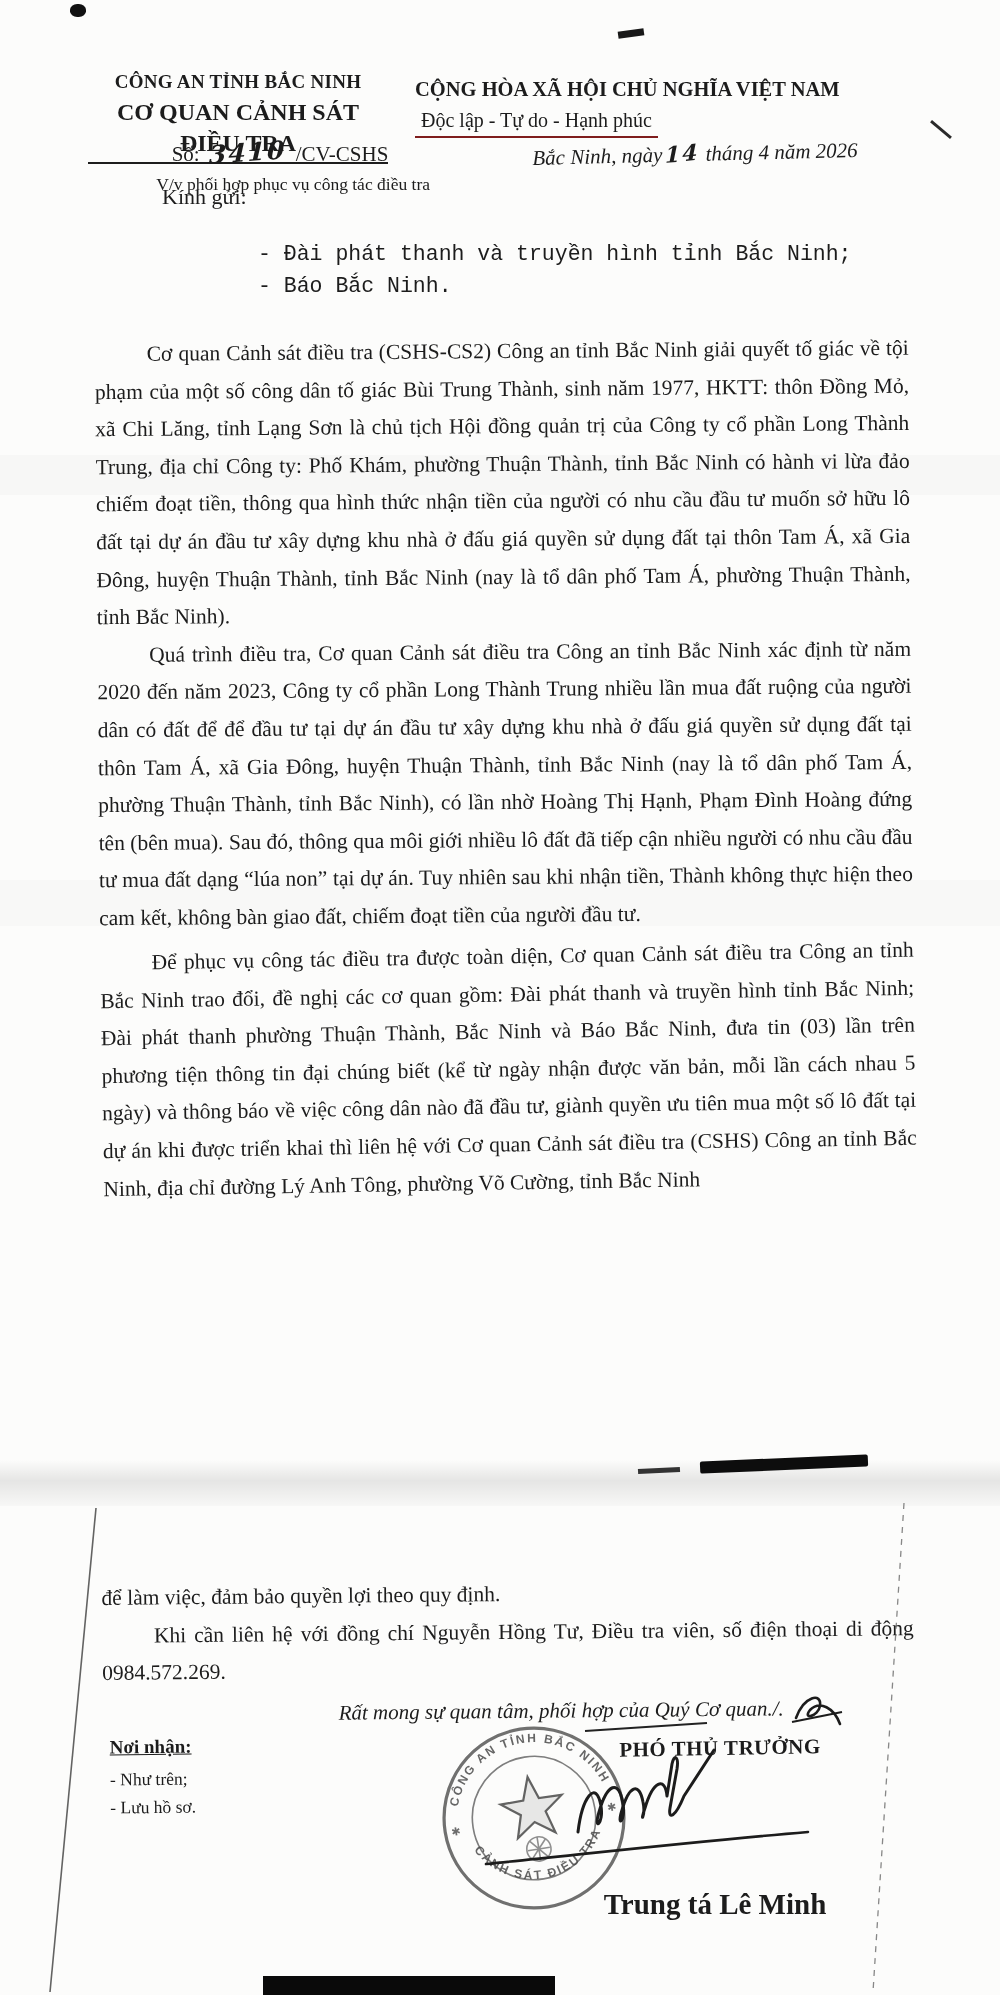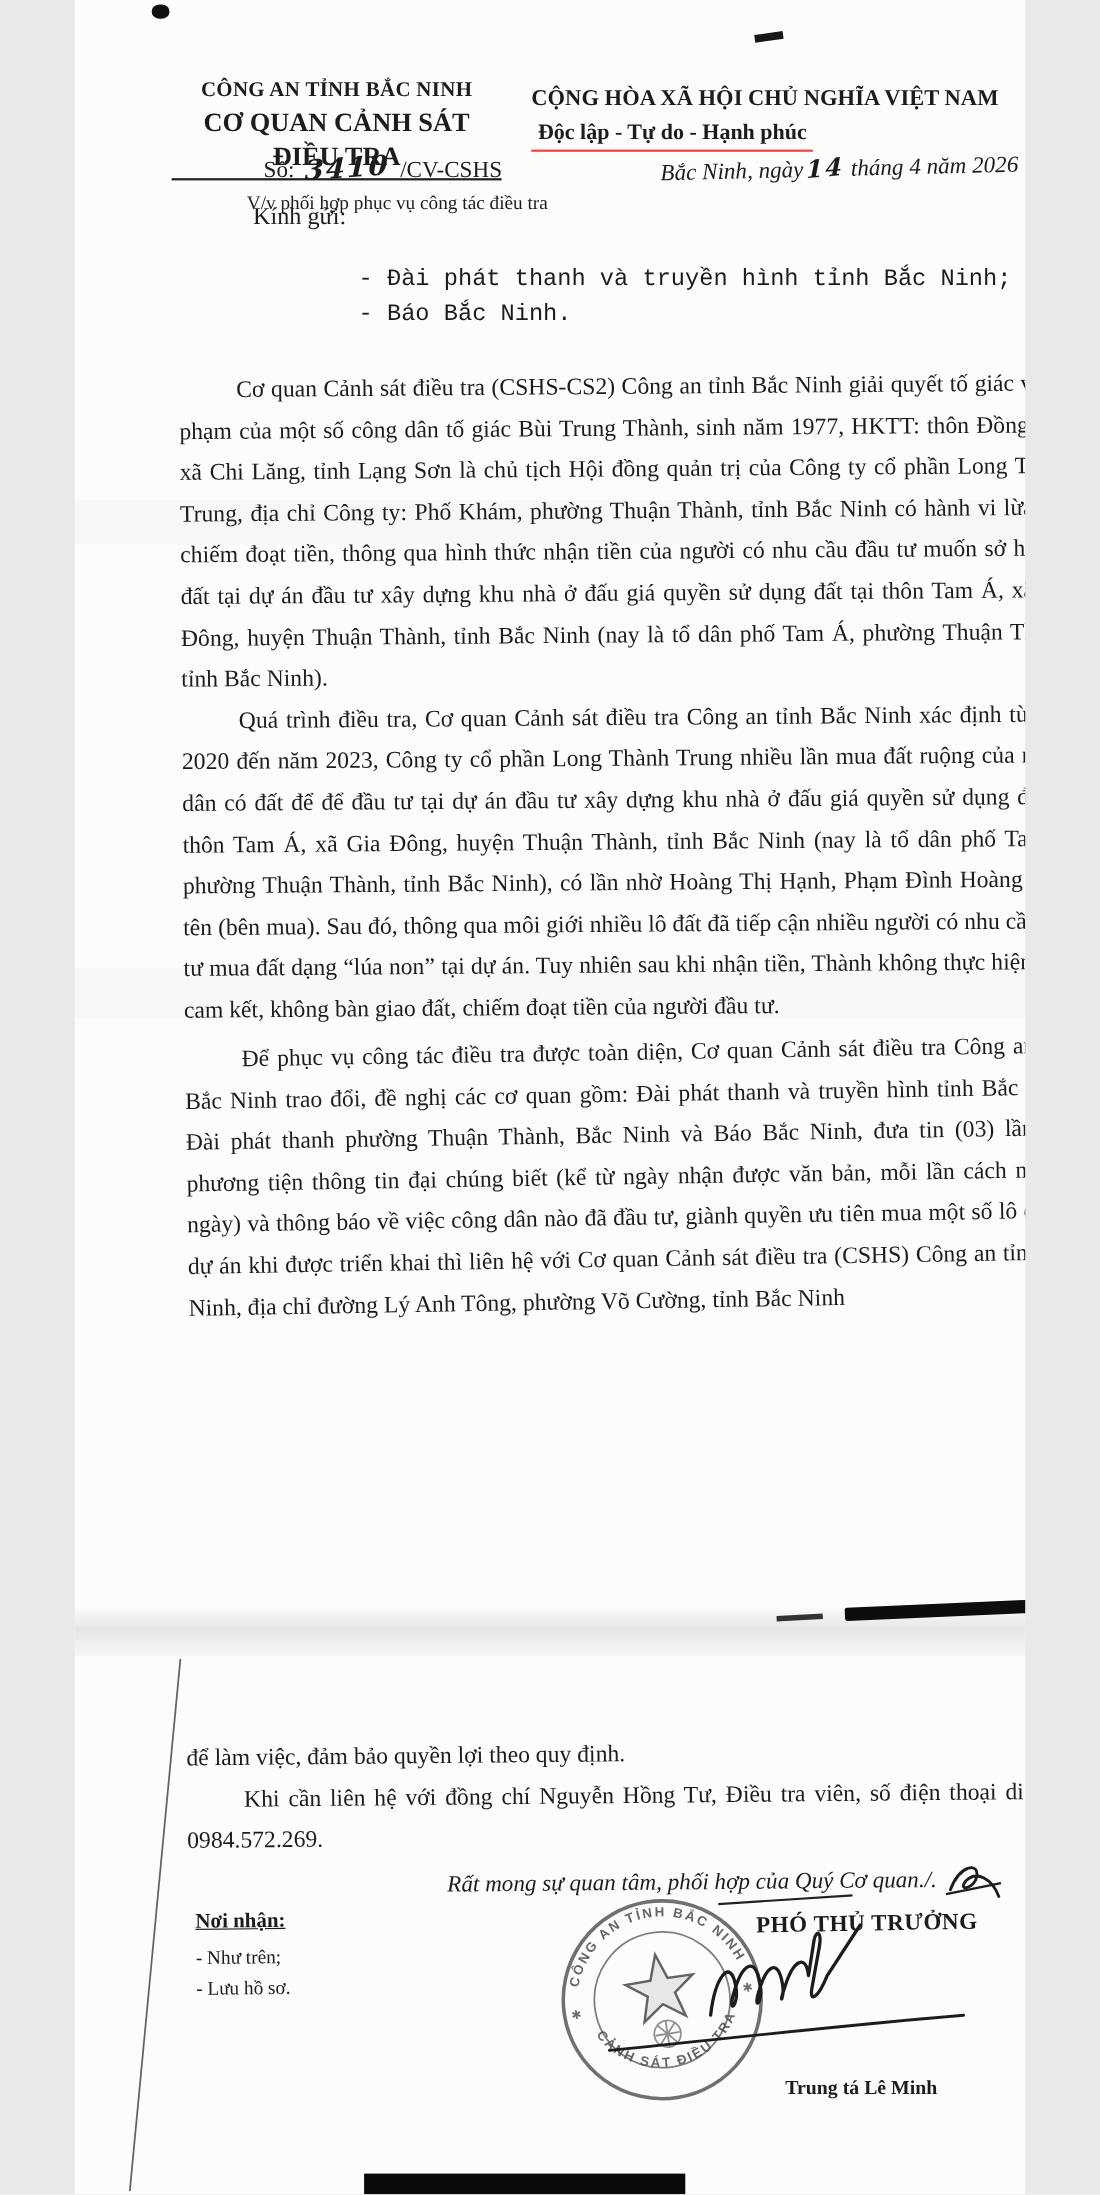--- a/index.html
+++ b/index.html
@@ -1,17 +1,17 @@
 <!DOCTYPE html>
 <html><head>
 <meta charset="utf-8">
 <style>
   html,body{margin:0;padding:0;background:#e9e9e9;}
   .page{
-    position:relative;width:864px;height:1995px;margin:0 auto;
+    position:relative;width:1000px;height:1995px;margin:0 auto;
     background:#fcfcfb;overflow:hidden;
     font-family:"Liberation Serif", serif;color:#1c1c1c;
   }
   
   .scan-band{position:absolute;left:0;width:100%;pointer-events:none;}
   .band-1{top:455px;height:40px;background:rgba(0,0,0,0.018);}
   .band-2{top:880px;height:46px;background:rgba(0,0,0,0.015);}
   .page-break{
     position:absolute;left:0;top:1460px;width:100%;height:46px;
     background:linear-gradient(to bottom, rgba(0,0,0,0) 0%, rgba(0,0,0,0.09) 45%, rgba(0,0,0,0.02) 100%);
@@ -22,21 +22,21 @@
   .a-corner-tick{left:928px;top:128px;width:26px;height:3px;transform:rotate(40deg);background:#2a2a2a;}
   .a-break-bar{left:700px;top:1458px;width:168px;height:12px;transform:rotate(-2.5deg);border-radius:2px;background:#0d0d0d;}
   .a-break-dash{left:638px;top:1468px;width:42px;height:5px;transform:rotate(-3deg);background:#333;}
   .a-bottom-bar{left:263px;top:1976px;width:292px;height:19px;background:#0a0a0a;}
 
   .hdr-left{position:absolute;left:88px;top:70px;width:300px;text-align:center;line-height:1.3;}
   .hdr-left .l1{font-size:19px;font-weight:600;letter-spacing:.3px;}
   .hdr-left .l2{font-size:24px;font-weight:700;border-bottom:2px solid #1d1d1d;padding-bottom:3px;display:inline-block;margin-top:2px;}
   .hdr-right{position:absolute;left:415px;top:76px;width:545px;line-height:1.3;}
   .hdr-right .m1{font-size:20.5px;font-weight:700;}
-  .hdr-right .m2{font-size:20px;font-weight:700;border-bottom:2px solid #ef4444;display:inline-block;padding:0 6px 3px;margin-top:4px;}
+  .hdr-right .m2{font-size:20px;font-weight:400;border-bottom:2px solid #7f1d1d;display:inline-block;padding:0 6px 3px;margin-top:4px;}
 
   .so-line{position:absolute;left:130px;top:138px;width:300px;text-align:center;font-size:21px;}
   .handwritten{
     display:inline-block;font-family:"DejaVu Serif", serif;font-style:italic;font-weight:600;
     font-size:25px;transform:rotate(-4deg) skewX(-6deg);letter-spacing:2px;margin:0 4px;
   }
   .subject{position:absolute;left:85px;top:174px;width:345px;text-align:right;font-size:17.5px;}
   .date-line{position:absolute;left:450px;top:140px;width:490px;text-align:center;font-style:italic;font-size:21px;transform:rotate(-1.4deg);}
   .date-line .handwritten{font-size:22px;margin:0 1px 0 -3px;}
 
@@ -63,21 +63,21 @@
   .noi-nhan{position:absolute;left:110px;top:1736px;font-size:18px;transform:rotate(-0.6deg);}
   .noi-nhan .nn-label{font-weight:700;font-size:19px;text-decoration:underline;}
   .noi-nhan .nn-items{margin-top:7px;font-size:17.5px;line-height:28px;}
 
   .signer-title{
     position:absolute;left:555px;top:1736px;width:330px;text-align:center;
     font-weight:700;font-size:21px;letter-spacing:.5px;z-index:4;transform:rotate(-1deg);
   }
   .signer-name{
     position:absolute;left:560px;top:1888px;width:310px;text-align:center;
-    font-weight:700;font-size:18px;z-index:4;
+    font-weight:700;font-size:29px;z-index:4;
   }
   .seal{position:absolute;left:438px;top:1722px;width:192px;height:192px;transform:rotate(-9deg);opacity:.88;z-index:2;}
   .signature{position:absolute;left:478px;top:1736px;width:350px;height:150px;z-index:3;}
   .flourish{position:absolute;left:790px;top:1690px;width:56px;height:40px;z-index:3;}
   .lines-overlay{position:absolute;left:0;top:0;width:1000px;height:1995px;pointer-events:none;z-index:1;}
 </style>
 </head>
 <body>
 
 <div class="page">

